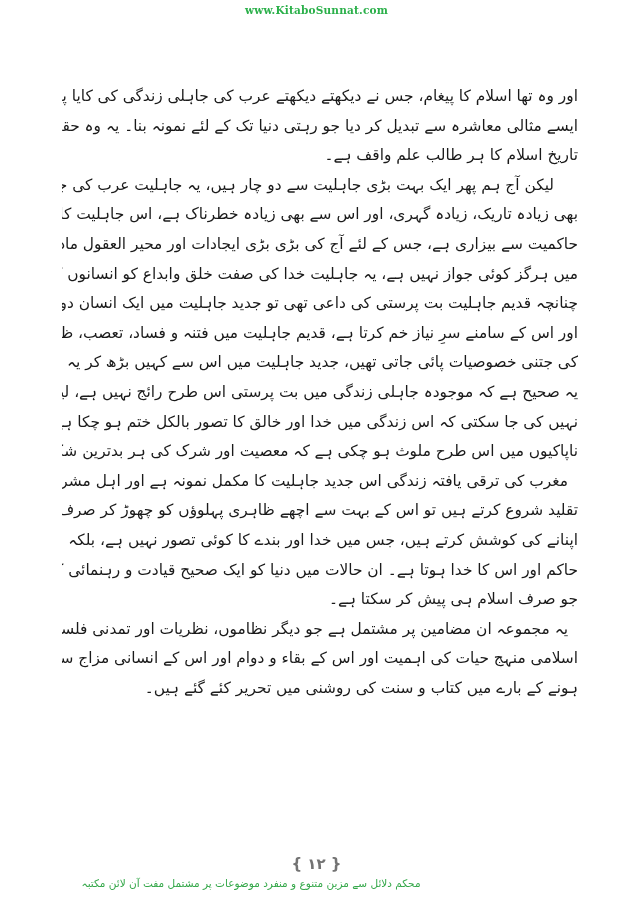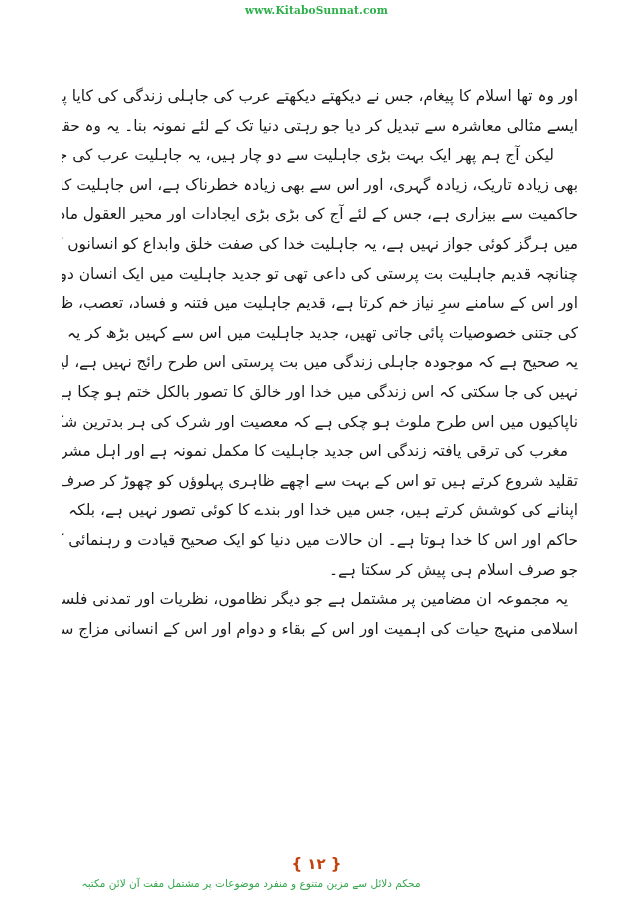--- a/index.html
+++ b/index.html
@@ -16,48 +16,50 @@
   }
   .line {
     height: 29.6px; line-height: 29.6px; white-space: nowrap; overflow: hidden;
     text-align-last: justify; text-align: justify;
   }
   .line.last { text-align-last: right; }
   .line.indent { padding-right: 24px; }
   .line.indent-small { padding-right: 10px; }
   .page-number {
     position: absolute; top: 855px; left: 0; width: 633px; text-align: center;
-    font-family: "DejaVu Sans", sans-serif; font-weight: bold; font-size: 15px; color: #c2410c;
+    font-family: "DejaVu Sans", sans-serif; font-weight: bold; font-size: 15px; color: #737373;
   }
   .footer-tagline {
     position: absolute; top: 877px; left: 0; width: 502px; text-align: center;
     direction: rtl; color: #35a84a; font-family: "DejaVu Sans", sans-serif; font-size: 10.5px;
   }
 </style>
 </head>
 <body>
 
 <div class="site-url">www.KitaboSunnat.com</div>
 
 <div class="page-body">
   <div class="line">اور وہ تھا اسلام کا پیغام، جس نے دیکھتے دیکھتے عرب کی جاہلی زندگی کی کایا پلٹ دی، اور اس کو ایک</div>
   <div class="line">ایسے مثالی معاشرہ سے تبدیل کر دیا جو رہتی دنیا تک کے لئے نمونہ بنا۔ یہ وہ حقیقت ہے جس سے</div>
+  <div class="line last">تاریخ اسلام کا ہر طالب علم واقف ہے۔</div>
   <div class="line indent justify">لیکن آج ہم پھر ایک بہت بڑی جاہلیت سے دو چار ہیں، یہ جاہلیت عرب کی جاہلیت سے</div>
   <div class="line">بھی زیادہ تاریک، زیادہ گہری، اور اس سے بھی زیادہ خطرناک ہے، اس جاہلیت کا سرچشمہ اللہ کی</div>
   <div class="line">حاکمیت سے بیزاری ہے، جس کے لئے آج کی بڑی بڑی ایجادات اور محیر العقول مادی دریافت</div>
   <div class="line">میں ہرگز کوئی جواز نہیں ہے، یہ جاہلیت خدا کی صفت خلق وابداع کو انسانوں کی طرف منسوب کرتی ہے،</div>
   <div class="line">چنانچہ قدیم جاہلیت بت پرستی کی داعی تھی تو جدید جاہلیت میں ایک انسان دوسرے انسان کو خدا مانتا ہے</div>
   <div class="line">اور اس کے سامنے سرِ نیاز خم کرتا ہے، قدیم جاہلیت میں فتنہ و فساد، تعصب، ظلم و جور اور قتل و خونریزی</div>
   <div class="line">کی جتنی خصوصیات پائی جاتی تھیں، جدید جاہلیت میں اس سے کہیں بڑھ کر یہ چیزیں موجود ہیں،</div>
   <div class="line">یہ صحیح ہے کہ موجودہ جاہلی زندگی میں بت پرستی اس طرح رائج نہیں ہے، لیکن یہ حقیقت بھی نظر انداز</div>
   <div class="line">نہیں کی جا سکتی کہ اس زندگی میں خدا اور خالق کا تصور بالکل ختم ہو چکا ہے، اور وہ نجاستوں اور</div>
   <div class="line">ناپاکیوں میں اس طرح ملوث ہو چکی ہے کہ معصیت اور شرک کی ہر بدترین شکل اس کی نظر میں دلفریب</div>
   <div class="line indent-small justify">مغرب کی ترقی یافتہ زندگی اس جدید جاہلیت کا مکمل نمونہ ہے اور اہل مشرق جب بھی اس کی</div>
   <div class="line">تقلید شروع کرتے ہیں تو اس کے بہت سے اچھے ظاہری پہلوؤں کو چھوڑ کر صرف اسی جاہلی پہلو کو</div>
   <div class="line">اپنانے کی کوشش کرتے ہیں، جس میں خدا اور بندے کا کوئی تصور نہیں ہے، بلکہ انسان ہی انسان کا</div>
   <div class="line">حاکم اور اس کا خدا ہوتا ہے۔ ان حالات میں دنیا کو ایک صحیح قیادت و رہنمائی کی ضرورت ہے،</div>
   <div class="line last">جو صرف اسلام ہی پیش کر سکتا ہے۔</div>
   <div class="line indent-small justify">یہ مجموعہ ان مضامین پر مشتمل ہے جو دیگر نظاموں، نظریات اور تمدنی فلسفے کے بالمقابل</div>
   <div class="line">اسلامی منہج حیات کی اہمیت اور اس کے بقاء و دوام اور اس کے انسانی مزاج سے پوری طرح ہم آہنگ</div>
+  <div class="line last">ہونے کے بارے میں کتاب و سنت کی روشنی میں تحریر کئے گئے ہیں۔</div>
 </div>
 
 <div class="page-number">{ ۱۲ }</div>
 <div class="footer-tagline">محکم دلائل سے مزین متنوع و منفرد موضوعات پر مشتمل مفت آن لائن مکتبہ</div>
 
 </body></html>

